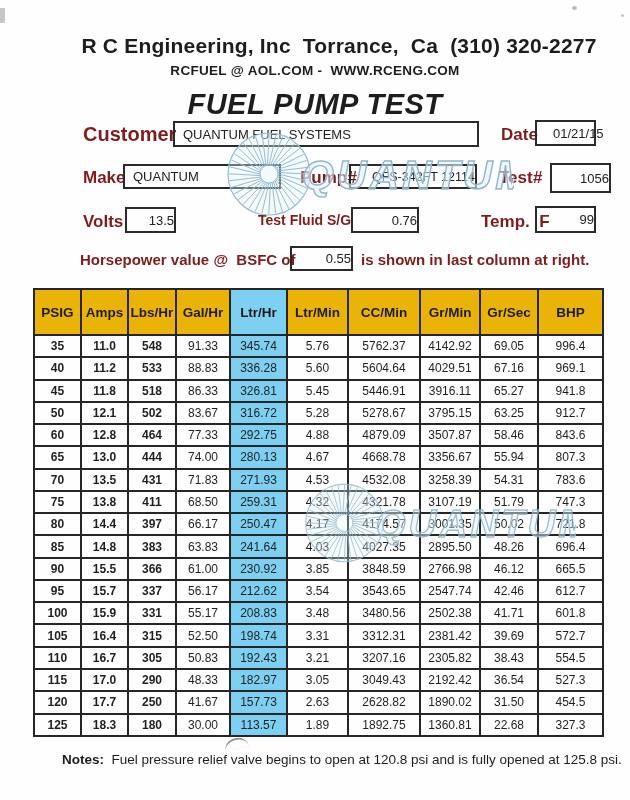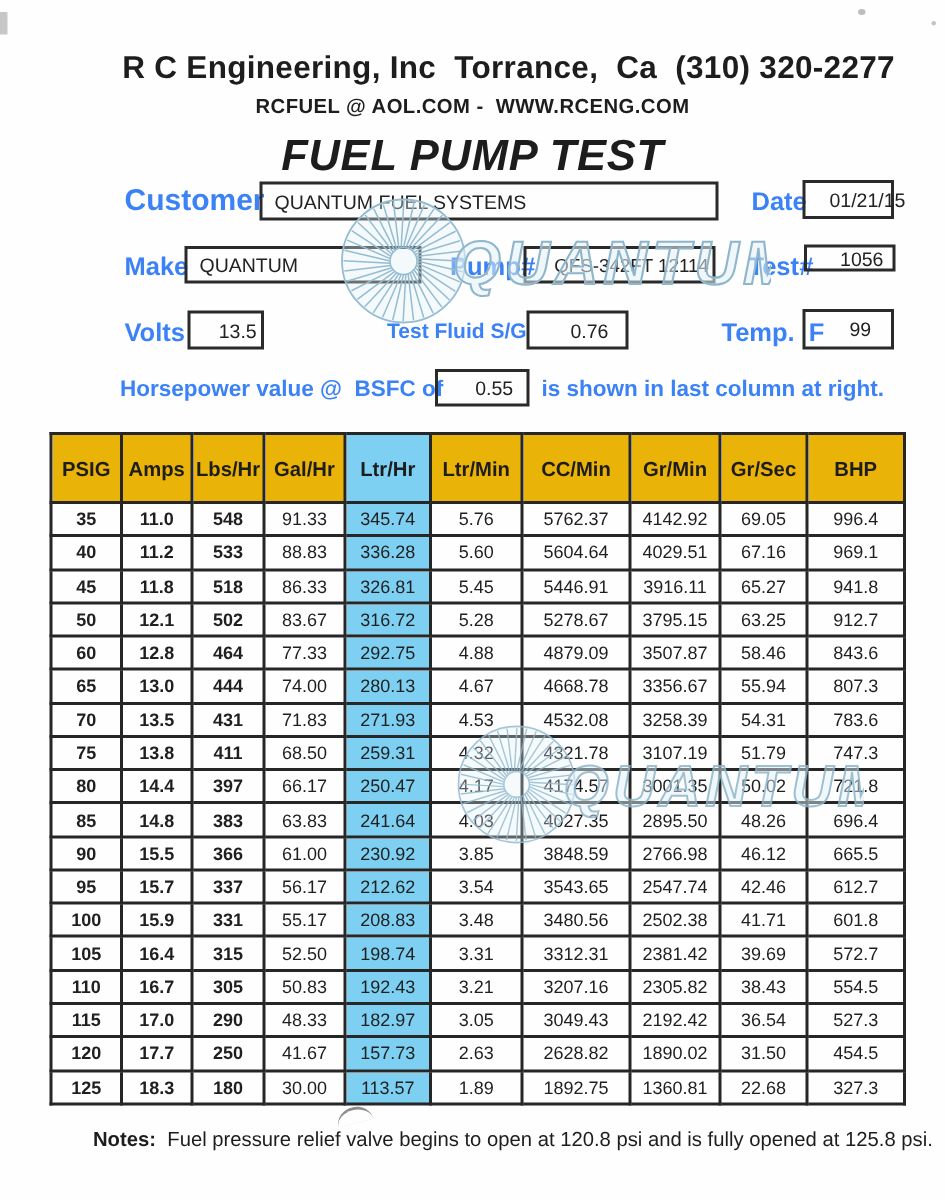--- a/index.html
+++ b/index.html
@@ -9,25 +9,25 @@
     overflow:hidden;
   }
   
   .hdr1{position:absolute;top:34px;left:0;width:100%;text-align:center;
         font-size:21px;font-weight:bold;letter-spacing:.2px;white-space:pre;padding-left:24px;}
   .hdr2{position:absolute;top:63px;left:0;width:100%;text-align:center;
         font-size:13.5px;font-weight:bold;letter-spacing:.3px;white-space:pre;}
   .title{position:absolute;top:88px;left:0;width:100%;text-align:center;
          font-size:29px;font-weight:bold;font-style:italic;letter-spacing:.5px;}
   
-  .lbl{position:absolute;font-weight:bold;white-space:pre;color:#3b82f6;}
+  .lbl{position:absolute;font-weight:bold;white-space:pre;color:#7f1d1d;}
   .box{position:absolute;border:2px solid #2a2a2a;background:transparent;
        display:flex;align-items:center;box-sizing:border-box;}
   .box .val{width:100%;font-size:13px;color:#222;white-space:nowrap;}
-  .val.center{text-align:center;padding-left:16px;}
+  .val.center{text-align:right;padding-left:16px;}
   .val.left{text-align:left;padding-left:8px;}
   
   .wm{position:absolute;pointer-events:none;z-index:6;}
   .wm-text{font-family:"Liberation Sans","DejaVu Sans",sans-serif;
            font-style:italic;font-weight:bold;letter-spacing:3px;
            fill:rgba(225,240,248,.55);stroke:#8fb6ca;stroke-width:1.4;}
   .wm-line{stroke:#96bcd0;stroke-width:1;}
   .wm-circle{fill:rgba(225,240,248,.35);stroke:#96bcd0;stroke-width:1.2;}
   
   .tblwrap{position:absolute;left:33px;top:288px;width:570px;height:449px;}
@@ -119,21 +119,21 @@
 
   <span class="lbl" style="left:83px;top:168px;font-size:17px">Make</span>
   <div class="box" style="left:123px;top:164px;width:158px;height:25px">
     <span class="val left">QUANTUM</span>
   </div>
   <span class="lbl" style="left:300px;top:168px;font-size:17px"><span>Pump</span><i>#</i></span>
   <div class="box" style="left:349px;top:164px;width:128px;height:25px">
     <span class="val center" style="font-size:12.5px">QFS-342FT 12114</span>
   </div>
   <span class="lbl" style="left:499px;top:168px;font-size:17px"><span>Test</span><i>#</i></span>
-  <div class="box" style="left:536px;top:163px;width:61px;height:18px">
+  <div class="box" style="left:550px;top:163px;width:61px;height:30px">
     <span class="val center">1056</span>
   </div>
 
   <span class="lbl" style="left:83px;top:212px;font-size:17px">Volts</span>
   <div class="box" style="left:125px;top:207px;width:51px;height:26px">
     <span class="val center">13.5</span>
   </div>
   <span class="lbl" style="left:258px;top:212px;font-size:14px">Test Fluid S/G</span>
   <div class="box" style="left:351px;top:207px;width:68px;height:26px">
     <span class="val center">0.76</span>

